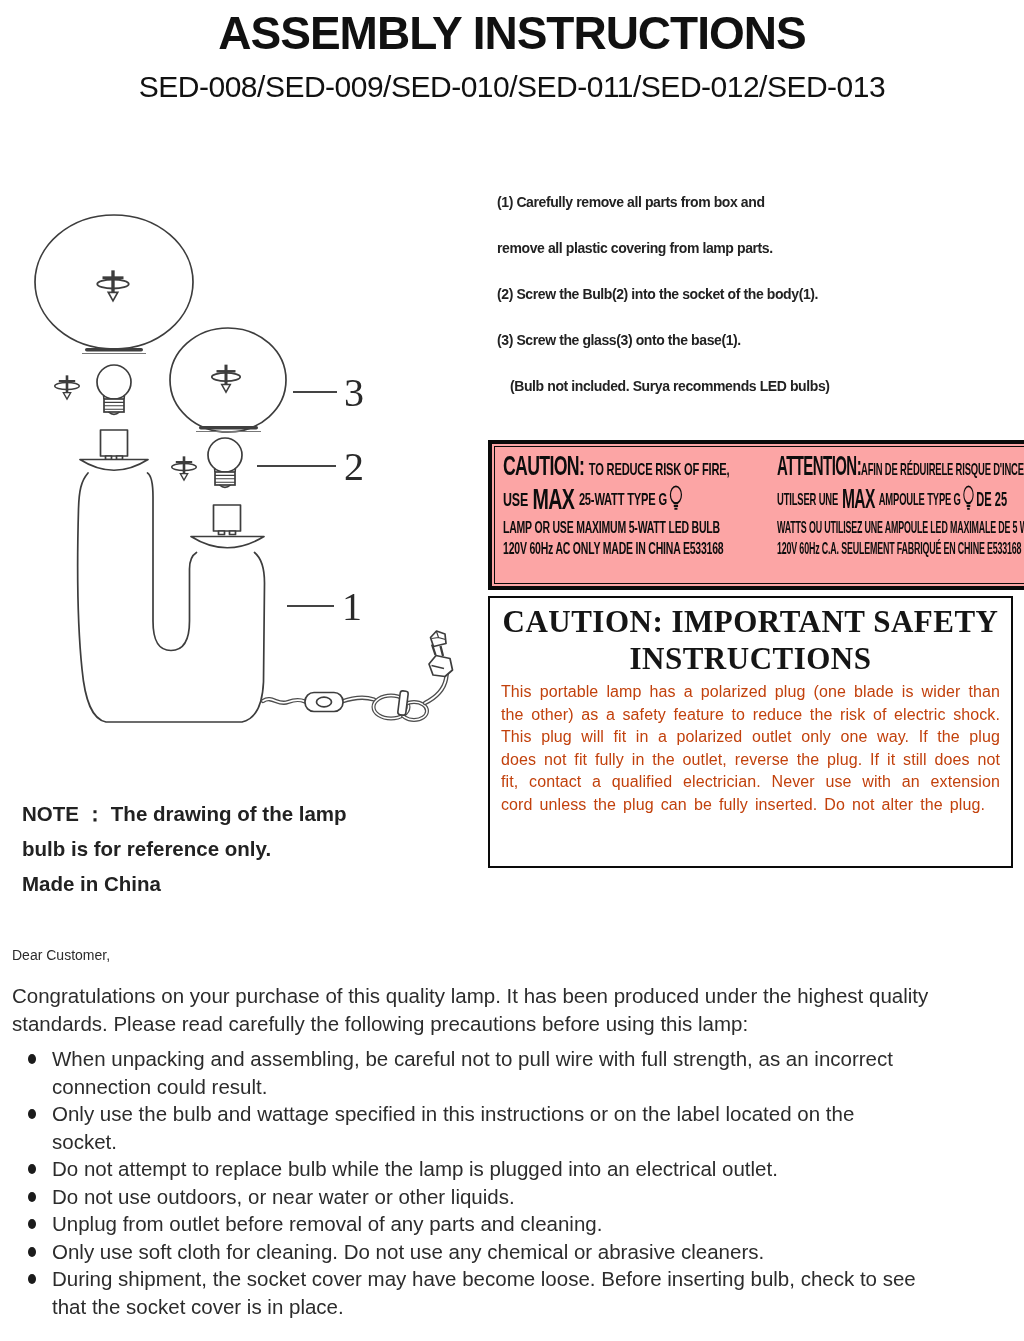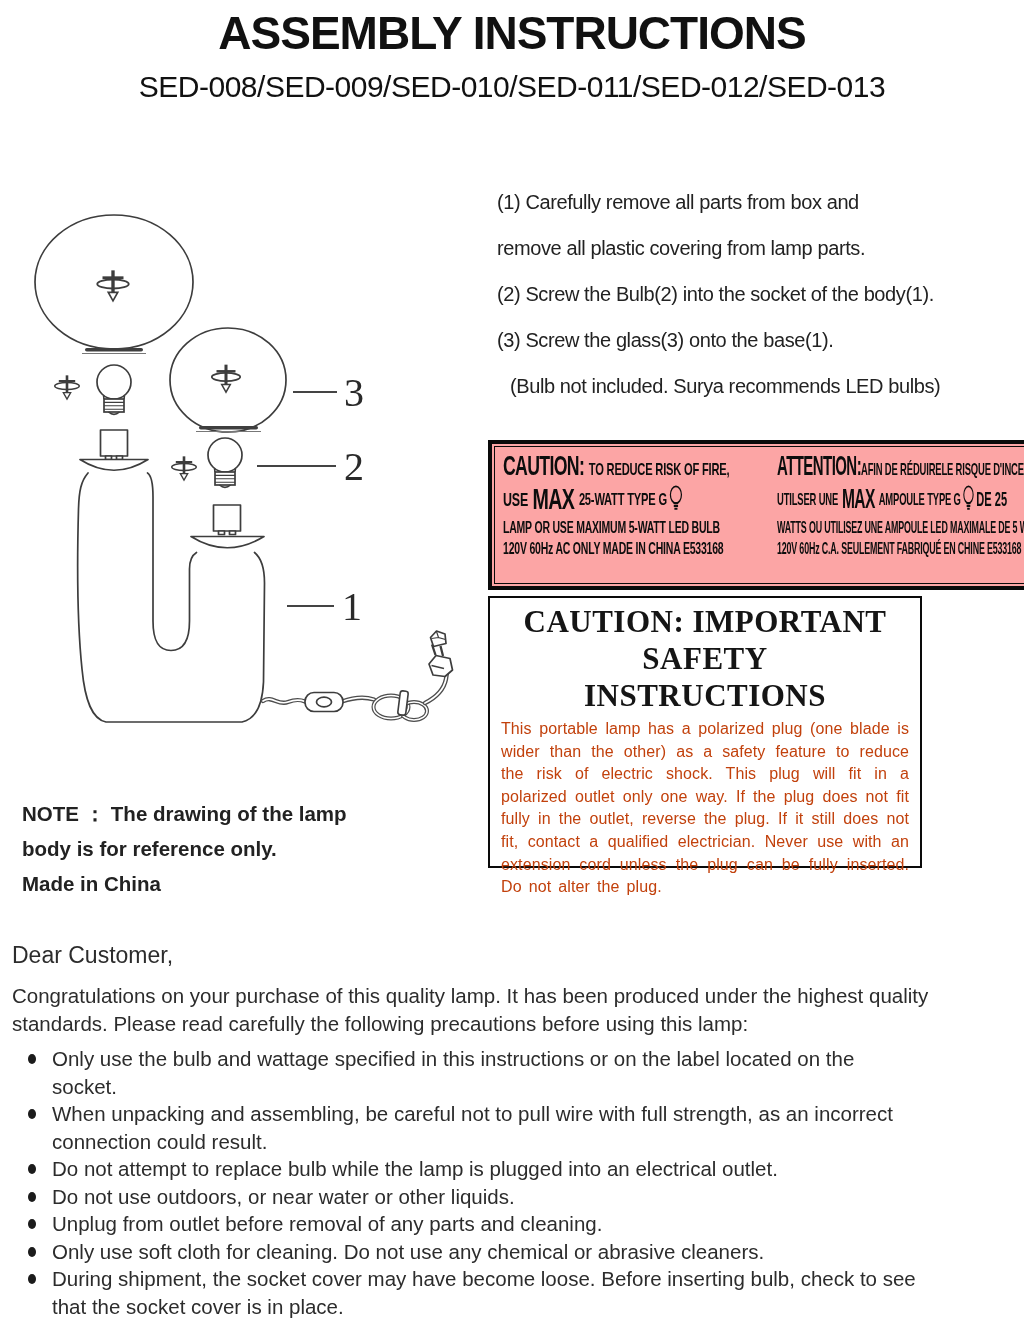--- a/index.html
+++ b/index.html
@@ -22,21 +22,21 @@
   .diagram .outline{fill:none;stroke:#3d3d3d;stroke-width:1.7;stroke-linecap:round;stroke-linejoin:round;}
   .diagram .whitefill{fill:#ffffff;stroke:#3d3d3d;stroke-width:1.7;stroke-linejoin:round;}
   .diagram .darkstrip{fill:#3f3f3f;stroke:none;}
   .diagram .leader{stroke:#444;stroke-width:1.8;}
   .diagram .partnum{font-family:"Liberation Serif",serif;font-size:40px;fill:#2a2a2a;}
   .diagram .cord-out{fill:none;stroke:#4d4d4d;stroke-width:4.4;stroke-linecap:round;}
   .diagram .cord-in{fill:none;stroke:#ffffff;stroke-width:1.7;stroke-linecap:round;}
   
   .instructions{
     position:absolute;left:497px;top:191px;width:527px;
-    font-size:20px;font-weight:normal;letter-spacing:-0.4px;color:#222;
+    font-size:14px;font-weight:bold;letter-spacing:-0.4px;color:#222;
   }
   .instructions .step-line{white-space:nowrap;line-height:22px;margin-bottom:24px;}
   .instructions .bulb-note{white-space:nowrap;line-height:22px;padding-left:13px;}
   
   .caution-label{
     position:absolute;left:488px;top:440px;width:611px;height:150px;
     border:4px solid #0a0a0a;box-sizing:border-box;padding:2px;background:#fca5a5;
   }
   .caution-label-inner{
     border:1.5px solid #0a0a0a;box-sizing:border-box;height:100%;
@@ -52,38 +52,38 @@
   .cl-big{font-size:27px;letter-spacing:-1px;line-height:28px;}
   .cl-max{font-size:30px;letter-spacing:-1px;line-height:26px;}
   .cl-sm{font-size:17px;line-height:19px;letter-spacing:-0.3px;}
   .cl-xs{font-size:16px;line-height:21px;letter-spacing:-0.3px;}
   .cl-de25{font-size:20px;line-height:22px;}
   .cl-row.r2{align-items:center;margin:5px 0 4px 0;}
   .cl-gap{width:7px;flex:0 0 auto;}
   .bulb-glyph{flex:0 0 auto;margin:0 2px;}
   
   .safety-box{
-    position:absolute;left:488px;top:596px;width:434px;height:272px;
+    position:absolute;left:488px;top:596px;width:525px;height:272px;
     border:2.5px solid #0a0a0a;box-sizing:border-box;background:#fff;
     padding:5px 11px 6px 11px;
   }
   .safety-head{
     text-align:center;font-family:"Liberation Serif",serif;font-weight:bold;
     font-size:31px;line-height:37px;color:#151515;letter-spacing:0.5px;
   }
   .safety-body{
     margin-top:4px;font-size:16px;line-height:22.6px;color:#c2410c;
     text-align:justify;letter-spacing:0.1px;word-spacing:2.5px;
   }
   
   .note-block{position:absolute;left:22px;top:796px;font-weight:bold;color:#222;}
   .note-line{font-size:20.5px;line-height:35px;}
   
   .letter{position:absolute;left:12px;top:942px;width:1000px;color:#2c2c2c;}
-  .salutation{font-size:23px;line-height:26px;}
+  .salutation{font-size:14px;line-height:26px;}
   .letter-intro{margin-top:14px;width:930px;font-size:20.5px;line-height:28px;}
   .precautions{list-style:none;margin:7px 0 0 0;padding:0;width:910px;}
   .precautions li{
     position:relative;padding-left:40px;font-size:20.5px;line-height:27.5px;
   }
   .precautions li::before{
     content:"";position:absolute;left:16px;top:9px;width:8px;height:10px;
     border-radius:50%;background:#1b1b1b;
   }
 </style>
@@ -265,30 +265,30 @@
   </div>
 
   <div class="safety-box">
     <div class="safety-head">CAUTION: IMPORTANT SAFETY</div>
     <div class="safety-head">INSTRUCTIONS</div>
     <div class="safety-body">This portable lamp has a polarized plug (one blade is wider than the other) as a safety feature to reduce the risk of electric shock. This plug will fit in a polarized outlet only one way. If the plug does not fit fully in the outlet, reverse the plug. If it still does not fit, contact a qualified electrician. Never use with an extension cord unless the plug can be fully inserted. Do not alter the plug.</div>
   </div>
 
   <div class="note-block">
     <div class="note-line">NOTE ： The drawing of the lamp</div>
-    <div class="note-line">body is for reference only.</div>
+    <div class="note-line">bulb is for reference only.</div>
     <div class="note-line">Made in China</div>
   </div>
 
   <div class="letter">
     <div class="salutation">Dear Customer,</div>
     <div class="letter-intro">Congratulations on your purchase of this quality lamp. It has been produced under the highest quality standards. Please read carefully the following precautions before using this lamp:</div>
     <ul class="precautions">
+      <li>When unpacking and assembling, be careful not to pull wire with full strength, as an incorrect connection could result.</li>
       <li>Only use the bulb and wattage specified in this instructions or on the label located on the socket.</li>
-      <li>When unpacking and assembling, be careful not to pull wire with full strength, as an incorrect connection could result.</li>
       <li>Do not attempt to replace bulb while the lamp is plugged into an electrical outlet.</li>
       <li>Do not use outdoors, or near water or other liquids.</li>
       <li>Unplug from outlet before removal of any parts and cleaning.</li>
       <li>Only use soft cloth for cleaning. Do not use any chemical or abrasive cleaners.</li>
       <li>During shipment, the socket cover may have become loose. Before inserting bulb, check to see that the socket cover is in place.</li>
     </ul>
   </div>
 
 </div>
 

